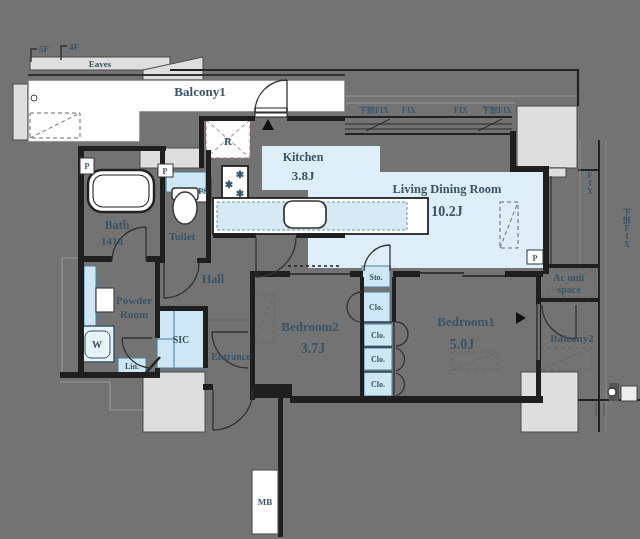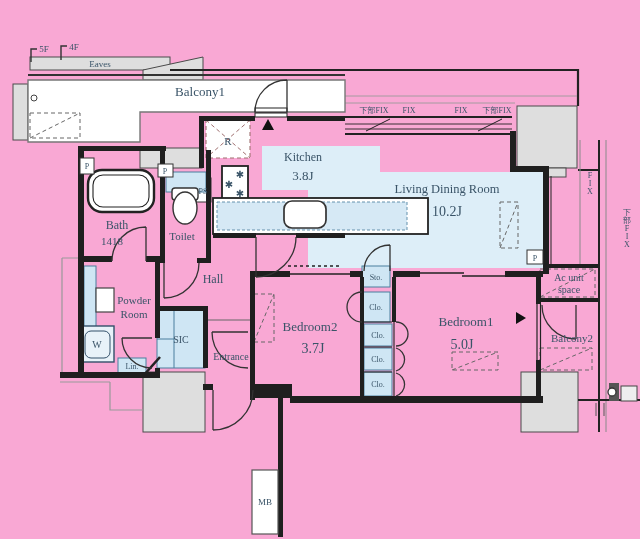--- a/index.html
+++ b/index.html
@@ -1,16 +1,16 @@
 <!DOCTYPE html>
 <html><head>
 <meta charset="utf-8">
 <style>
   html,body{margin:0;padding:0;background:#ffffff;}
-  #plan-wrap{position:relative;width:640px;height:539px;background:#f9a8d4;overflow:hidden;}
+  #plan-wrap{position:relative;width:640px;height:539px;background:#737373;overflow:hidden;font-weight:bold;}
   svg{position:absolute;left:0;top:0;}
   text{font-family:"Liberation Serif","DejaVu Serif",serif;fill:#3a5468;}
   .lbl{text-anchor:middle;}
   .wall{fill:#1f1f1f;}
   .gray{fill:#dedede;stroke:#4a4a4a;stroke-width:1;}
   .blue{fill:#cfe6f4;stroke:#4a7f9e;stroke-width:1;}
   .tint{fill:#ddeef8;}
   .door{fill:none;stroke:#333;stroke-width:1.3;}
   .hatch{fill:none;stroke:#666;stroke-width:1;stroke-dasharray:4,3;}
 </style>

